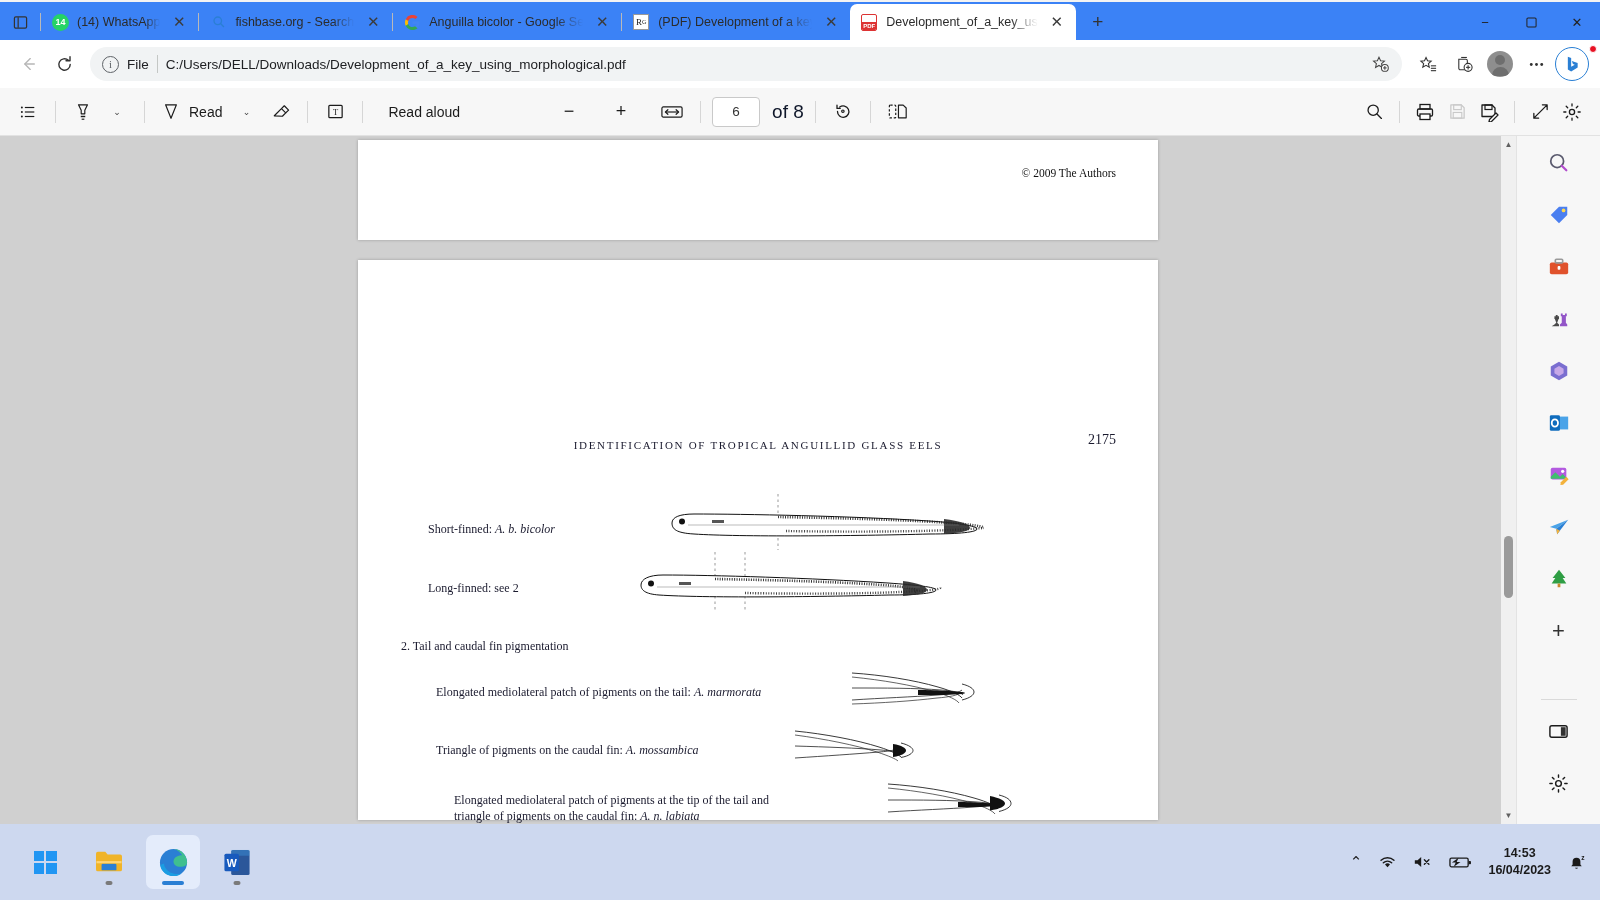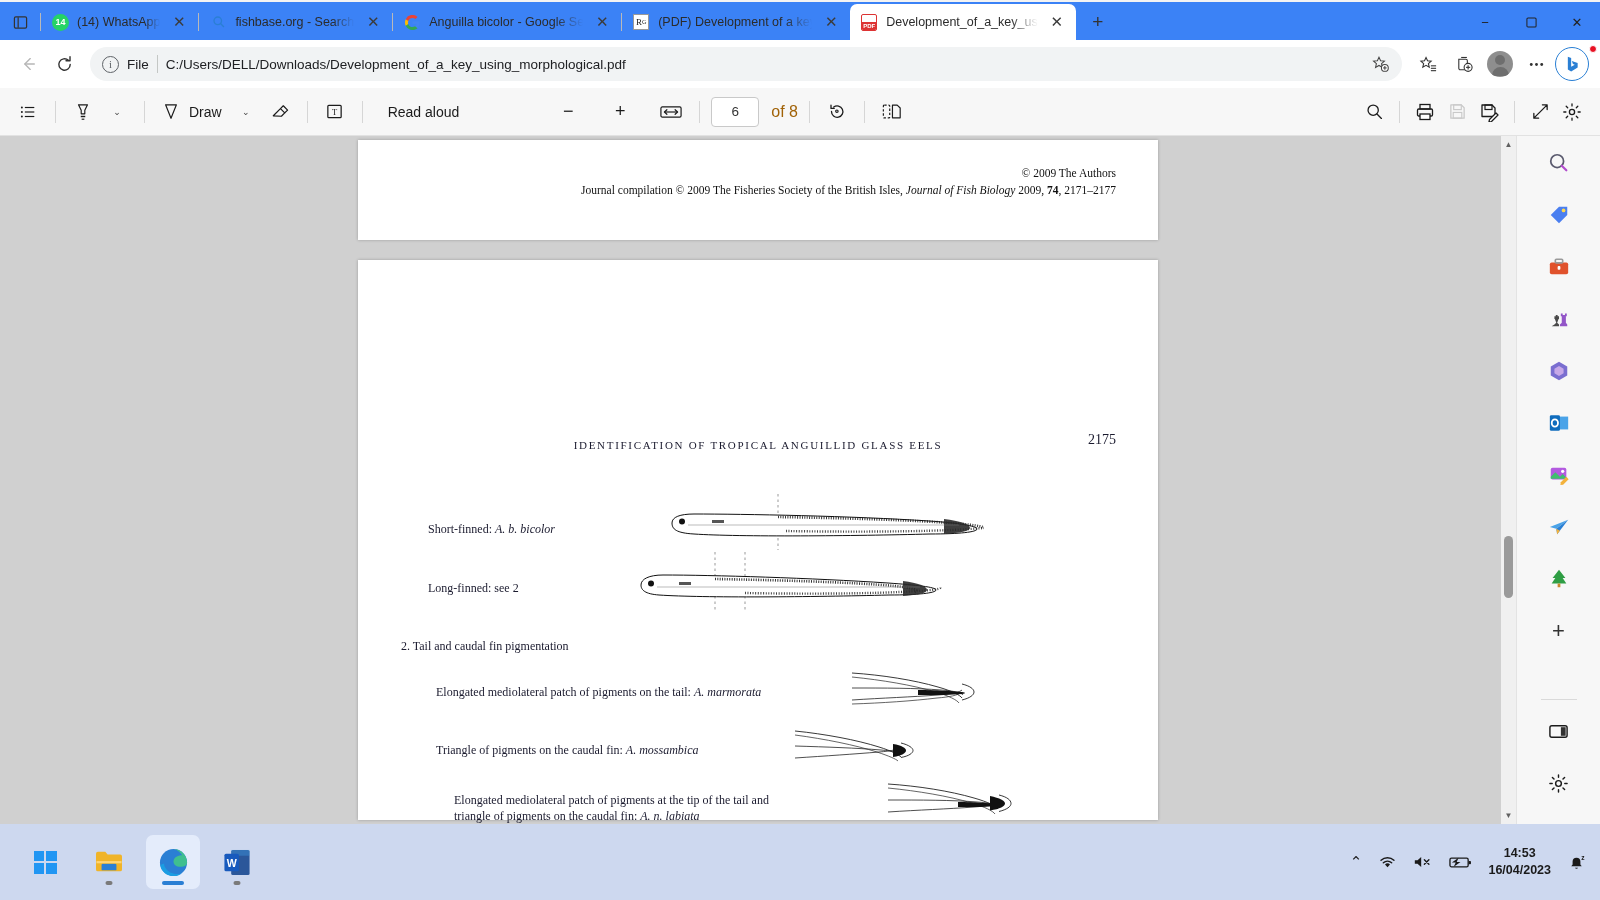--- a/index.html
+++ b/index.html
@@ -99,21 +99,21 @@
   }
   .pb { height:32px; min-width:32px; padding:0 6px; display:flex;align-items:center;
     justify-content:center; gap:6px; border-radius:4px; color:#1b1b1b; font-size:14px; }
   .pb.dim { color:#bdbdbd; }
   .pb-sep { width:1px; height:22px; background:#d6d6d6; margin:0 9px; }
   .chev { font-size:9px; color:#444; }
   .pagebox {
     width:48px;height:30px;border:1px solid #c9c9c9;border-radius:4px;background:#fff;
     display:flex;align-items:center;justify-content:center;font-size:13.5px;color:#333;
   }
-  .ofpages { font-size:16px;color:#a16207;margin-left:10px; }
+  .ofpages { font-size:19px;color:#0f172a;margin-left:10px; }
   .pdfbar-right{ margin-left:auto; display:flex; align-items:center; }
 
   
   .viewer {
     position:absolute; top:136px; left:0; width:1516px; height:688px;
     background:#d0d0d0; overflow:hidden;
   }
   .page {
     background:#fff; margin:0 auto; position:relative;
     box-shadow:0 0 3px rgba(0,0,0,.25);
@@ -343,21 +343,21 @@
         </svg>
     </div>
     <div class="pb">
       <span class="chev">⌄</span>
     </div>
     <div class="pb-sep"></div>
     <div class="pb">
       <svg width="18" height="20" viewBox="0 0 20 22" style="margin-right:3px">
           <path d="M4 3h12l-6 15z" fill="none" stroke="#1b1b1b" stroke-width="1.3" stroke-linejoin="round"></path>
         </svg>
-      <span>Draw</span>
+      <span>Read</span>
     </div>
     <div class="pb">
       <span class="chev">⌄</span>
     </div>
     <div class="pb">
       <svg width="19" height="19" viewBox="0 0 20 20">
           <path d="M3.5 14.5 11 7l4.5 4.5-3.5 3.5z" fill="none" stroke="#1b1b1b" stroke-width="1.3" stroke-linejoin="round"></path>
           <path d="M11 7l3-3 4.5 4.5-3 3" fill="none" stroke="#1b1b1b" stroke-width="1.3" stroke-linejoin="round"></path>
         </svg>
     </div>
@@ -445,23 +445,20 @@
             <path d="M10 1.8v2.1M10 16.1v2.1M18.2 10h-2.1M3.9 10H1.8M15.8 4.2l-1.5 1.5M5.7 14.3l-1.5 1.5M15.8 15.8l-1.5-1.5M5.7 5.7 4.2 4.2" stroke="#1b1b1b" stroke-width="1.3" stroke-linecap="round"></path>
           </svg>
       </div>
     </div>
   </div>
 
   <div class="viewer">
 
     <div class="page page-top">
       <div class="foot-line foot1">© 2009 The Authors</div>
-      <div class="foot-line foot2">
-        <span>Journal compilation © 2009 The Fisheries Society of the British Isles, </span><em>Journal of Fish Biology</em><span> 2009, </span><b>74</b><span>, 2171–2177</span>
-      </div>
     </div>
 
     <div class="page page-main">
 
       <div class="run-head">
         <span class="rh-title">IDENTIFICATION OF TROPICAL ANGUILLID GLASS EELS</span>
       </div>
       <div class="rh-page">2175</div>
 
 

